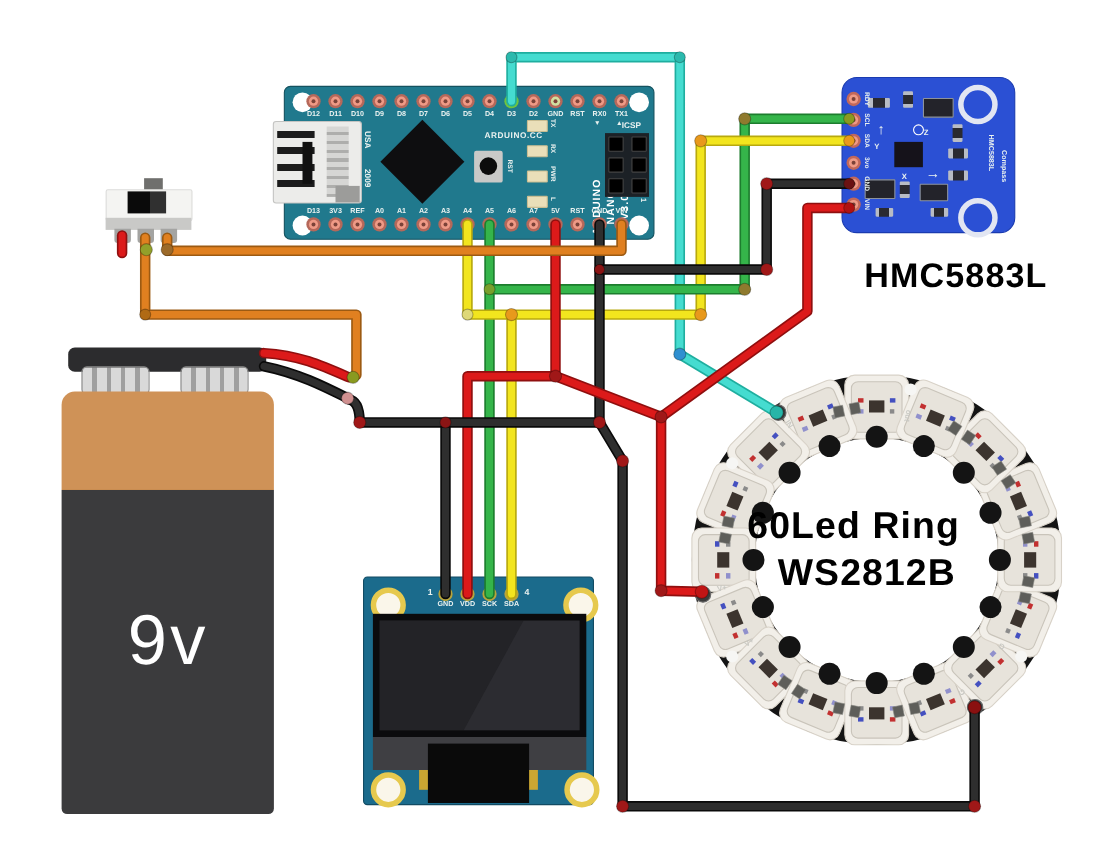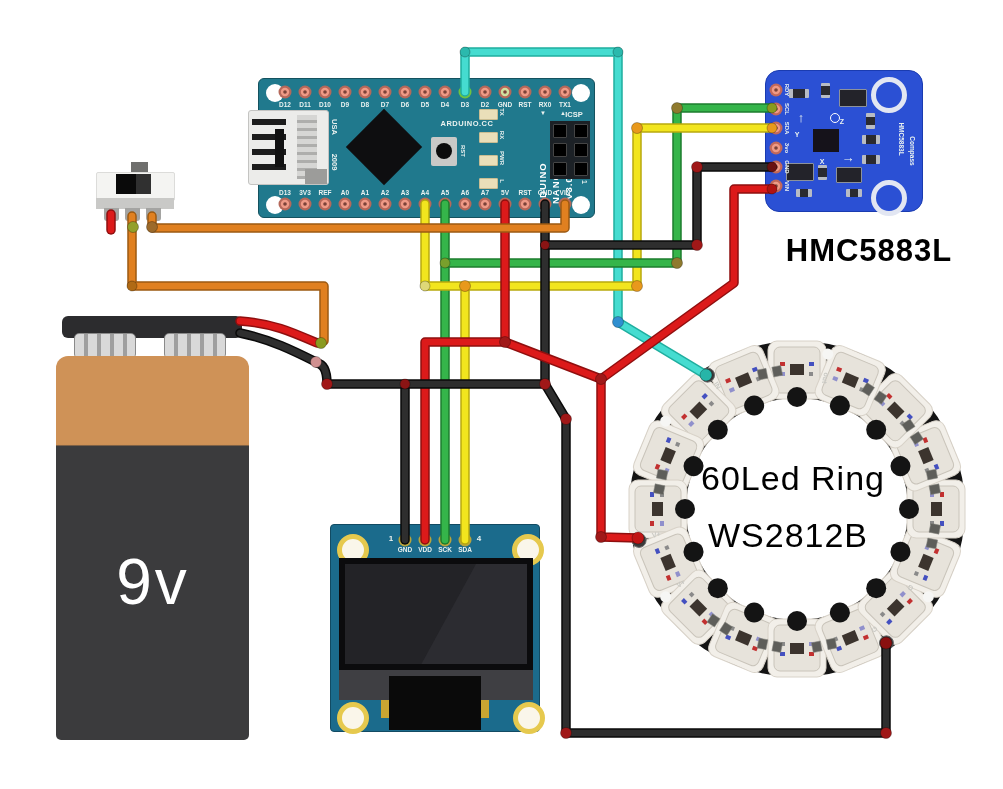--- a/index.html
+++ b/index.html
@@ -693,15 +693,15 @@
       <circle class="dot" cx="618" cy="322" r="5.5" fill="#2f8fd0"></circle>
       <circle class="dot" cx="706" cy="375" r="6" fill="#27b5a8"></circle>
       <circle class="dot" cx="772" cy="108" r="5" fill="#8a9a20"></circle>
       <circle class="dot" cx="772" cy="128" r="5" fill="#e8991c"></circle>
       <circle class="dot" cx="772" cy="167" r="5" fill="#6a1212"></circle>
       <circle class="dot" cx="772" cy="189" r="5" fill="#b01212"></circle>
     </g>
   </svg>
 
   <div class="bigtitle" style="left:869px;top:233px;font-size:31px;">HMC5883L</div>
-  <div class="bigtitle" style="left:793px;top:459px;font-size:34px;font-weight:400;">60Led Ring</div>
-  <div class="bigtitle" style="left:788px;top:516px;font-size:34px;font-weight:400;">WS2812B</div>
+  <div class="bigtitle" style="left:776px;top:459px;font-size:34px;font-weight:700;">60Led Ring</div>
+  <div class="bigtitle" style="left:788px;top:502px;font-size:34px;font-weight:700;">WS2812B</div>
 </div>
 
 </body></html>

